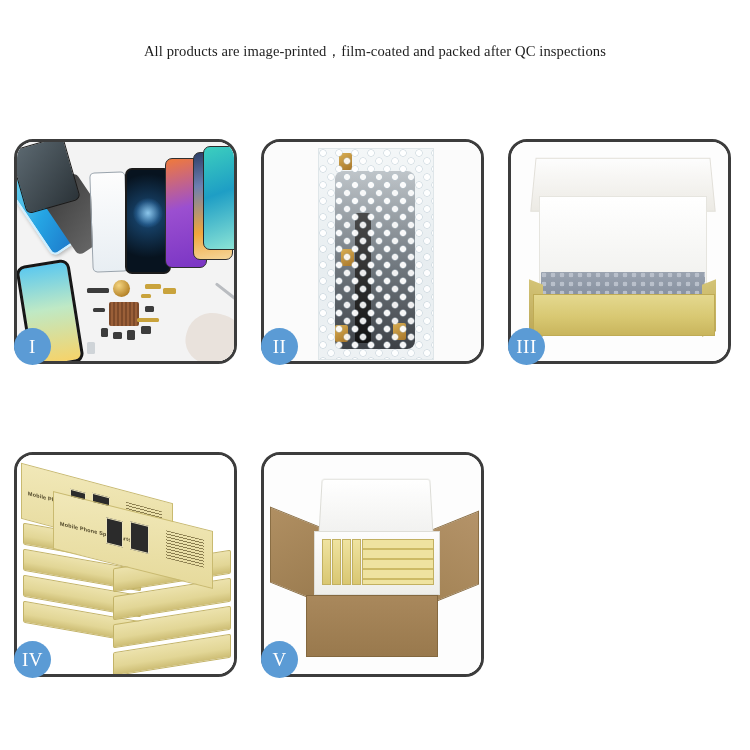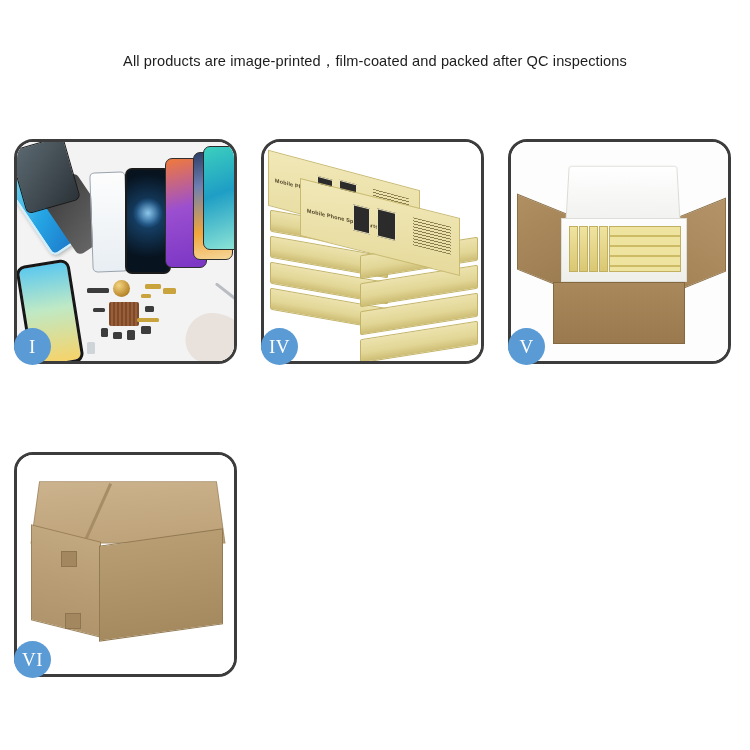--- a/index.html
+++ b/index.html
@@ -14,22 +14,22 @@
   .page { position: relative; width: 750px; height: 750px; background: #fff; }
 
   
   .header { position: absolute; top: 40px; left: 0; width: 750px; text-align: center; }
   .title {
     font-family: "Liberation Sans", sans-serif;
     font-size: 35px; font-weight: 700; letter-spacing: 1.1px;
     color: #121212; line-height: 1.0; white-space: nowrap;
   }
   .subtitle {
-    margin-top: 12px;
-    font-family: Liberation Sans, sans-serif;
+    margin-top: 2px;
+    font-family: Liberation Serif, serif;
     font-size: 14.6px; font-weight: 400; color: #1d1d1d;
     letter-spacing: .1px; white-space: nowrap;
   }
 
   
   .grid {
     position: absolute; top: 139px; left: 14px;
     width: 722px; height: 538px;
     display: grid;
     grid-template-columns: repeat(3, 223px);
@@ -341,21 +341,46 @@
         <div class="gold" style="left:128px;top:142px;width:16px;height:5px;"></div>
         <div class="gold" style="left:146px;top:146px;width:13px;height:6px;"></div>
         <div class="gold" style="left:124px;top:152px;width:10px;height:4px;"></div>
         <div class="gold" style="left:120px;top:176px;width:22px;height:4px;"></div>
         <div class="tweezer"></div>
         <div class="hand"></div>
       </div>
       <div class="badge">I</div>
     </div>
 
-
+    <div class="panel p2">
+      <div class="inner">
+        <div class="bag">
+          <div class="screen-in-bag"></div>
+          <div class="flex-strip"></div>
+          <div class="conn" style="left:20px;top:4px;"></div>
+          <div class="conn" style="left:22px;top:100px;"></div>
+          <div class="conn" style="left:16px;top:176px;"></div>
+          <div class="conn" style="left:74px;top:174px;"></div>
+          <div class="bubbles"></div>
+        </div>
+      </div>
+      <div class="badge">II</div>
+    </div>
+
+    <div class="panel p3">
+      <div class="inner">
+        <div class="lid-back"></div>
+        <div class="foam-sheet"></div>
+        <div class="bubble-fill"></div>
+        <div class="box-side-l"></div>
+        <div class="box-side-r"></div>
+        <div class="box-front"></div>
+      </div>
+      <div class="badge">III</div>
+    </div>
 
     <div class="panel p4">
       <div class="inner">
 
         <div class="kbox" style="left:6px;top:78px;width:118px;height:22px;transform:skewY(10deg);"></div>
         <div class="kbox" style="left:6px;top:104px;width:118px;height:22px;transform:skewY(10deg);"></div>
         <div class="kbox" style="left:6px;top:130px;width:118px;height:22px;transform:skewY(10deg);"></div>
         <div class="kbox" style="left:6px;top:156px;width:118px;height:22px;transform:skewY(10deg);"></div>
 
         <div class="kbox" style="left:96px;top:104px;width:118px;height:24px;transform:skewY(-9deg);"></div>
@@ -389,26 +414,15 @@
         <div class="ybox" style="left:58px;"></div>
         <div class="ybox" style="left:68px;"></div>
         <div class="ybox" style="left:78px;"></div>
         <div class="ybox" style="left:88px;"></div>
         <div class="ybox-h"></div>
         <div class="carton-front"></div>
       </div>
       <div class="badge">V</div>
     </div>
 
-    <div class="panel p6">
-      <div class="inner">
-        <div class="c-top"></div>
-        <div class="c-seam"></div>
-        <div class="c-left"></div>
-        <div class="c-right"></div>
-        <div class="tape" style="left:44px;top:96px;"></div>
-        <div class="tape" style="left:48px;top:158px;"></div>
-      </div>
-      <div class="badge">VI</div>
-    </div>
 
   </div>
 </div>
 
 </body></html>

